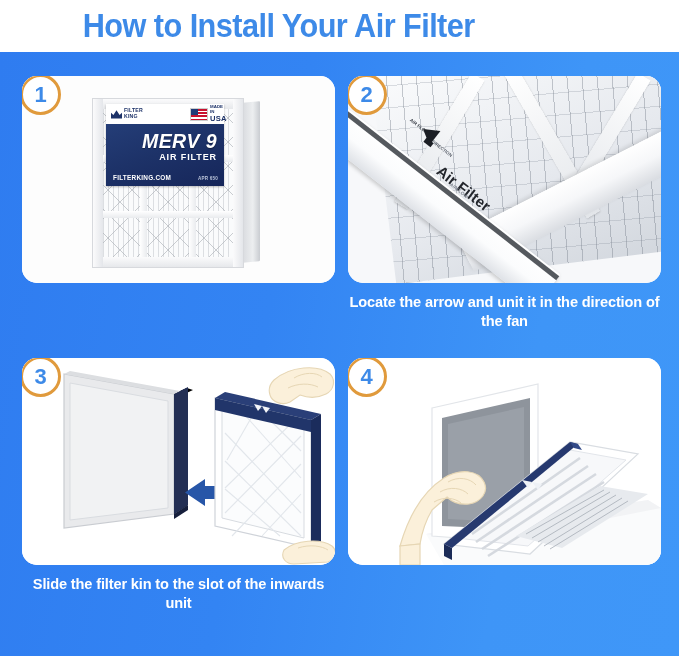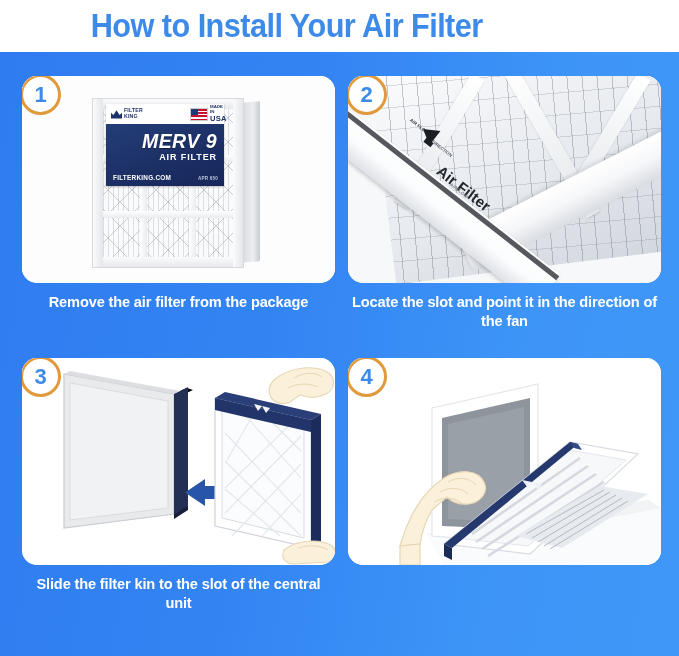--- a/index.html
+++ b/index.html
@@ -15,21 +15,21 @@
   }
   .poster {
     position: relative;
     width: 679px;
     height: 656px;
     background: #ffffff;
   }
   
   .title-band {
     position: absolute;
-    left: 8px; top: 0;
+    left: 0; top: 0;
     width: 557px;
     height: 52px;
     background: #ffffff;
     display: flex;
     align-items: center;
     justify-content: center;
     border-radius: 19px;
   }
   .title-text {
     font-family: "Liberation Sans Narrow", "Liberation Sans", sans-serif;
@@ -383,21 +383,20 @@
                 <div class="fp-url">FILTERKING.COM</div>
                 <div class="fp-apr">APR 650</div>
               </div>
             </div>
           </div>
         </div>
         <div class="badge">
           <span>1</span>
         </div>
       </div>
-      <div class="caption">Remove the air filter from the package</div>
     </div>
 
     <div class="cell cell-2">
       <div class="card">
         <div class="p2-stage">
           <div class="p2-pleats"></div>
           <div class="p2-brace p2-brace-a"></div>
           <div class="p2-brace p2-brace-b"></div>
           <div class="p2-brace p2-brace-c"></div>
           <div class="p2-frame2"></div>
@@ -407,21 +406,21 @@
           <div class="p2-arrow"></div>
           <div class="p2-arrow-tail"></div>
           <div class="p2-arrow-sub2">DIRECTION</div>
           <div class="p2-text">Air Filter</div>
           <div class="p2-text-sub">AIRFLOW</div>
         </div>
         <div class="badge">
           <span>2</span>
         </div>
       </div>
-      <div class="caption">Locate the slot and point it in the direction of the fan</div>
+      <div class="caption">Locate the arrow and unit it in the direction of the fan</div>
     </div>
 
     <div class="cell cell-3">
       <div class="card">
         <div class="p3-stage">
           <svg width="313" height="207" viewBox="0 0 313 207">
 
             <g>
               <polygon points="42,16 152,36 152,156 42,170" fill="#e9eaec" stroke="#c9ccd1" stroke-width="1.2"></polygon>
               <polygon points="48,25 146,43 146,150 48,162" fill="#f1f2f3" stroke="#d9dce0" stroke-width="1"></polygon>
@@ -473,21 +472,21 @@
               <path d="M262,192 C274,182 298,180 310,188 C316,193 314,201 306,204
                        L272,206 C264,206 258,200 262,192 Z" fill="#fbf0da" stroke="#e6d6b4" stroke-width="1.1"></path>
               <path d="M276,190 C288,186 300,188 306,192" fill="none" stroke="#e6d6b4" stroke-width="1"></path>
             </g>
           </svg>
         </div>
         <div class="badge">
           <span>3</span>
         </div>
       </div>
-      <div class="caption">Slide the filter kin to the slot of the central unit</div>
+      <div class="caption">Slide the filter kin to the slot of the inwards unit</div>
     </div>
 
     <div class="cell cell-4">
       <div class="card">
         <div class="p4-stage">
           <svg width="313" height="207" viewBox="0 0 313 207">
 
             <g>
               <polygon points="78,176 300,142 313,150 313,207 96,207" fill="#fafbfc"></polygon>
               <polygon points="78,176 300,142 313,150 140,184" fill="#f2f3f5"></polygon>

